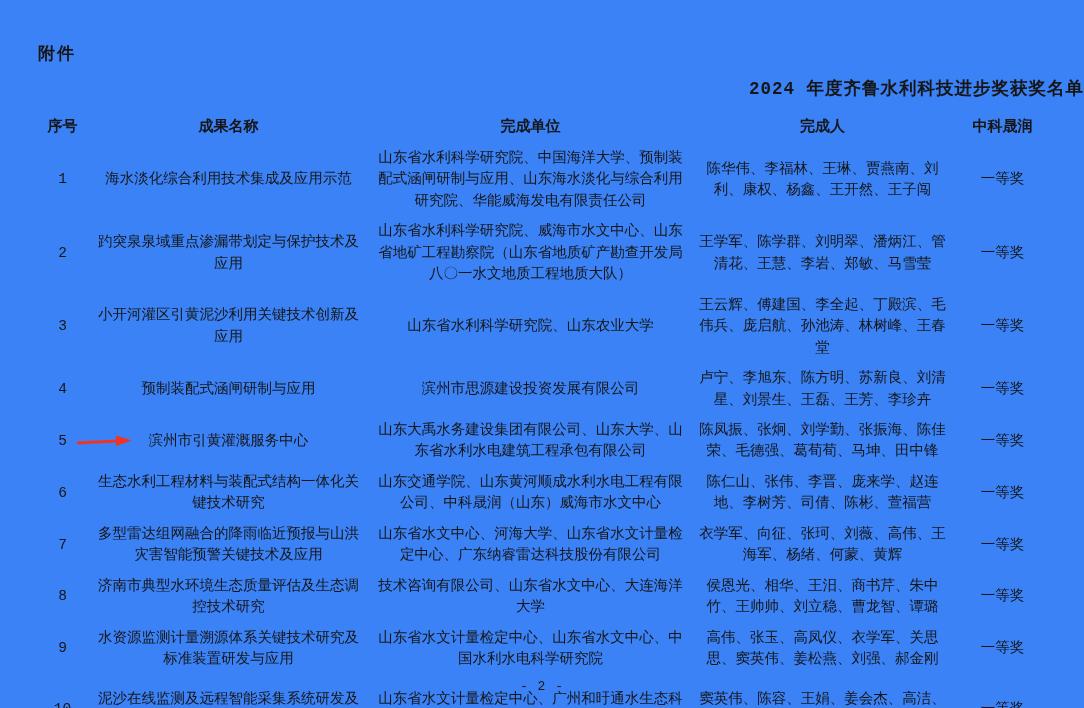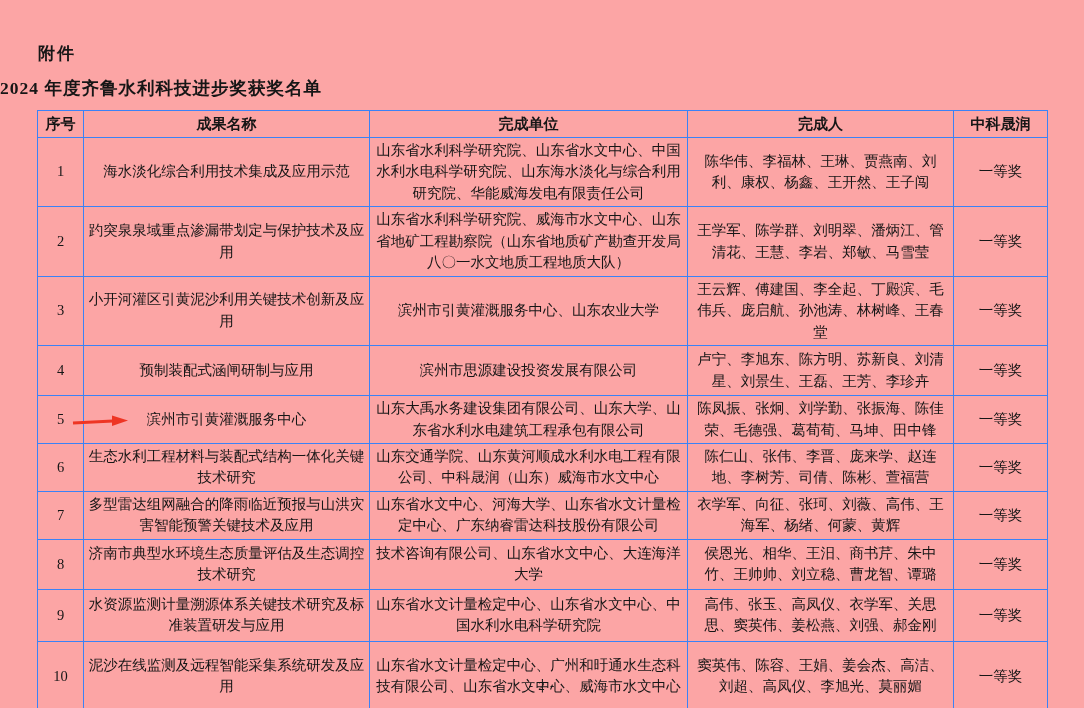--- a/index.html
+++ b/index.html
@@ -1,57 +1,57 @@
 <!DOCTYPE html>
 <html><head>
 <meta charset="utf-8">
 <style>
   html, body { margin: 0; padding: 0; background: #e9e9e9; }
   .page {
     position: relative;
     width: 1084px;
     height: 708px;
     margin: 0 auto;
-    background: #fca5a5;
-    font-family: Liberation Serif, serif;
+    background: #3b82f6;
+    font-family: Liberation Mono, monospace;
     color: #161616;
     overflow: hidden;
   }
   .attachment-label {
     position: absolute;
     left: 38px;
     top: 42px;
     font-size: 17px;
     font-weight: bold;
     letter-spacing: 2px;
   }
   .doc-title {
     position: absolute;
     left: 0;
     right: 0;
     top: 76px;
-    text-align: left;
+    text-align: right;
     font-size: 17.5px;
     font-weight: bold;
     letter-spacing: 1px;
   }
   .table-wrap {
     position: absolute;
     left: 37px;
     top: 110px;
     width: 1011px;
   }
   table.awards {
     border-collapse: collapse;
     table-layout: fixed;
     width: 1011px;
     font-size: 14.5px;
   }
   table.awards th, table.awards td {
-    border: 1px solid #3b82f6;
+    border: 5px solid #3b82f6;
     text-align: center;
     vertical-align: middle;
     padding: 2px 4px;
     line-height: 1.48;
     word-break: break-all;
     overflow: visible;
   }
   table.awards th {
     font-weight: bold;
     font-size: 15px;
@@ -119,35 +119,35 @@
             <th>成果名称</th>
             <th>完成单位</th>
             <th>完成人</th>
             <th>中科晟润</th>
           </tr>
       </thead>
       <tbody id="table-body">
           <tr>
             <td class="cell-no">1</td>
             <td class="cell-name">海水淡化综合利用技术集成及应用示范</td>
-            <td class="cell-unit">山东省水利科学研究院、山东省水文中心、中国水利水电科学研究院、山东海水淡化与综合利用研究院、华能威海发电有限责任公司</td>
+            <td class="cell-unit">山东省水利科学研究院、中国海洋大学、预制装配式涵闸研制与应用、山东海水淡化与综合利用研究院、华能威海发电有限责任公司</td>
             <td class="cell-people">陈华伟、李福林、王琳、贾燕南、刘利、康权、杨鑫、王开然、王子闯</td>
             <td class="cell-award">一等奖</td>
           </tr>
           <tr>
             <td class="cell-no">2</td>
             <td class="cell-name">趵突泉泉域重点渗漏带划定与保护技术及应用</td>
             <td class="cell-unit">山东省水利科学研究院、威海市水文中心、山东省地矿工程勘察院（山东省地质矿产勘查开发局八〇一水文地质工程地质大队）</td>
             <td class="cell-people">王学军、陈学群、刘明翠、潘炳江、管清花、王慧、李岩、郑敏、马雪莹</td>
             <td class="cell-award">一等奖</td>
           </tr>
           <tr>
             <td class="cell-no">3</td>
             <td class="cell-name">小开河灌区引黄泥沙利用关键技术创新及应用</td>
-            <td class="cell-unit">滨州市引黄灌溉服务中心、山东农业大学</td>
+            <td class="cell-unit">山东省水利科学研究院、山东农业大学</td>
             <td class="cell-people">王云辉、傅建国、李全起、丁殿滨、毛伟兵、庞启航、孙池涛、林树峰、王春堂</td>
             <td class="cell-award">一等奖</td>
           </tr>
           <tr>
             <td class="cell-no">4</td>
             <td class="cell-name">预制装配式涵闸研制与应用</td>
             <td class="cell-unit">滨州市思源建设投资发展有限公司</td>
             <td class="cell-people">卢宁、李旭东、陈方明、苏新良、刘清星、刘景生、王磊、王芳、李珍卉</td>
             <td class="cell-award">一等奖</td>
           </tr>

